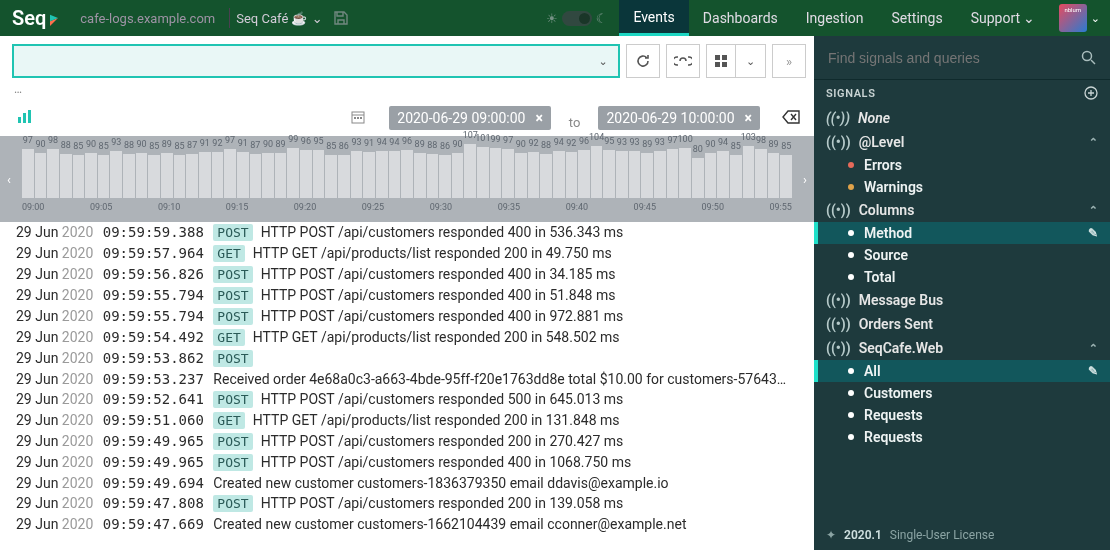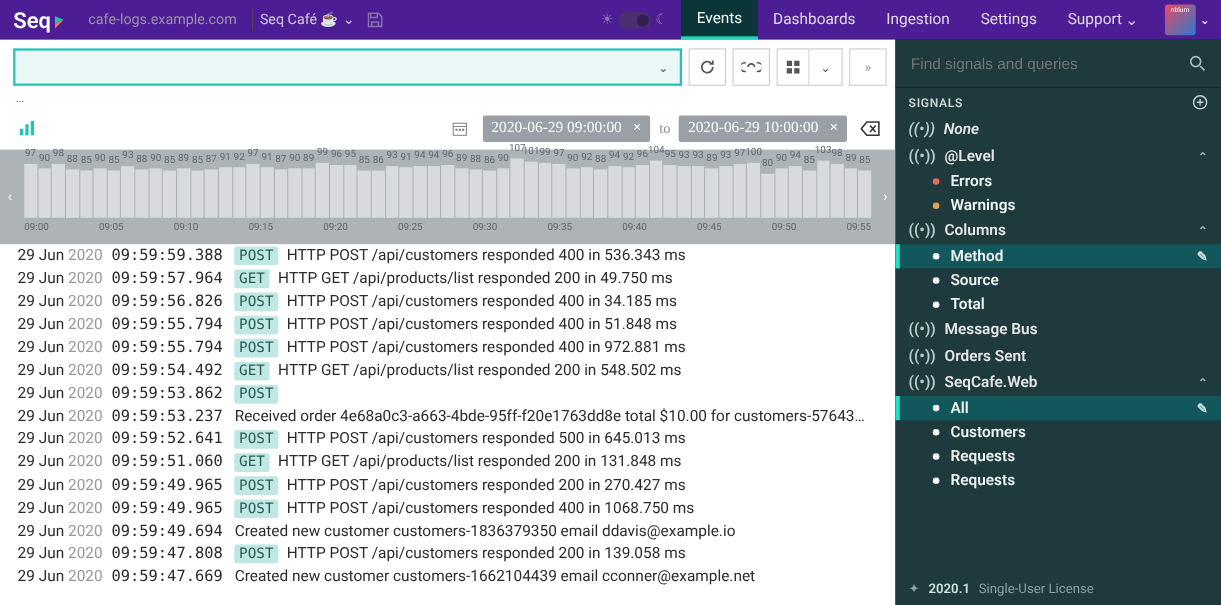--- a/index.html
+++ b/index.html
@@ -8,21 +8,21 @@
   font-size: 13px;
   background: #1a1a1f;
   color: #c5c5ce;
   width: 1110px;
   height: 550px;
   overflow: hidden;
 }
 
 .topnav {
   height: 36px;
-  background: #4c1d95;
+  background: #14532d;
   display: flex;
   align-items: center;
   padding: 0 10px 0 12px;
 }
 .logo {
   font-size: 20px;
   font-weight: 600;
   color: #fff;
   margin-right: 22px;
   display: flex;
@@ -65,21 +65,21 @@
 .iconbtn {
   width:34px; height:34px; border:1px solid #ccc; background:#fff; display:flex;
   align-items:center; justify-content:center; cursor:pointer; color:#555;
 }
 .iconbtn.sm { width: 30px; }
 .iconbtn-group { display:flex; }
 .iconbtn-group .iconbtn + .iconbtn { border-left: none; }
 .ellipsis-note { padding: 0 14px 4px; color:#888; font-size:12px; }
 
 
-.timerow { display:flex; align-items:center; padding:4px 10px 6px 12px; gap:8px;font-family:Liberation Serif, serif; }
+.timerow { display:flex; align-items:flex-end; padding:4px 10px 6px 12px; gap:18px; }
 .chart-icon { color:#20c4b2; }
 .timerow-spacer { flex:1; }
 .cal-btn { width:26px; height:26px; display:flex; align-items:center; justify-content:center; color:#888; cursor:pointer; }
 .timechip {
   background:#9aa0a6; color:#fff; padding:4px 8px; display:flex; align-items:center; gap:10px;
   font-size:14px; border-radius:2px;
 }
 .timechip .x { cursor:pointer; font-weight:bold; }
 .to { color:#888; font-size:13px; }
 .erase { width:26px; height:26px; display:flex; align-items:center; justify-content:center; color:#555; cursor:pointer; border:1px solid transparent; }
@@ -88,21 +88,21 @@
 .histwrap { position:relative; background:#aeb3b8; height:86px; display:flex; align-items:stretch; }
 .histnav { width:18px; display:flex; align-items:center; justify-content:center; color:#fff; cursor:pointer; }
 .hist { flex:1; position:relative; padding:2px 4px 0; }
 .bars { display:flex; align-items:flex-end; height:60px; gap:1px; }
 .bar { flex:1; background:#d8dadd; position:relative; }
 .bar span { position:absolute; top:-14px; left:50%; transform:translateX(-50%); font-size:9px; color:#5f6770; }
 .ticks { display:flex; justify-content:space-between; font-size:9px; color:#5f6770; padding:4px 0 2px; }
 
 
 .events { flex:1; overflow:auto; background:#fff; color:#2b2b2b; }
-.evrow { display:flex; align-items:baseline; padding:2px 12px 2px 16px; font-size:14px; gap:8px; white-space:nowrap; }
+.evrow { display:flex; align-items:baseline; padding:2px 12px 2px 16px; font-size:14px; gap:8px; white-space:nowrap;text-align:center; }
 .evdate { color:#2b2b2b; }
 .evdate .yr { color:#9a9a9a; }
 .evtime { font-family: ui-monospace, Menlo, monospace; color:#2b2b2b; width:104px; }
 .method { font-family: ui-monospace, Menlo, monospace; background:#bfe8e4; color:#2a5a57; padding:1px 4px; border-radius:2px; font-size:13px; }
 .msg { color:#2b2b2b; }
 
 
 .sb-search { height:44px; display:flex; align-items:center; padding:0 14px; border-bottom:1px solid #0f2a2c; }
 .sb-search input { flex:1; background:transparent; border:none; outline:none; color:#cfd8d8; font-size:14px; }
 .sb-search .mag { color:#a9bdbd; cursor:pointer; }

